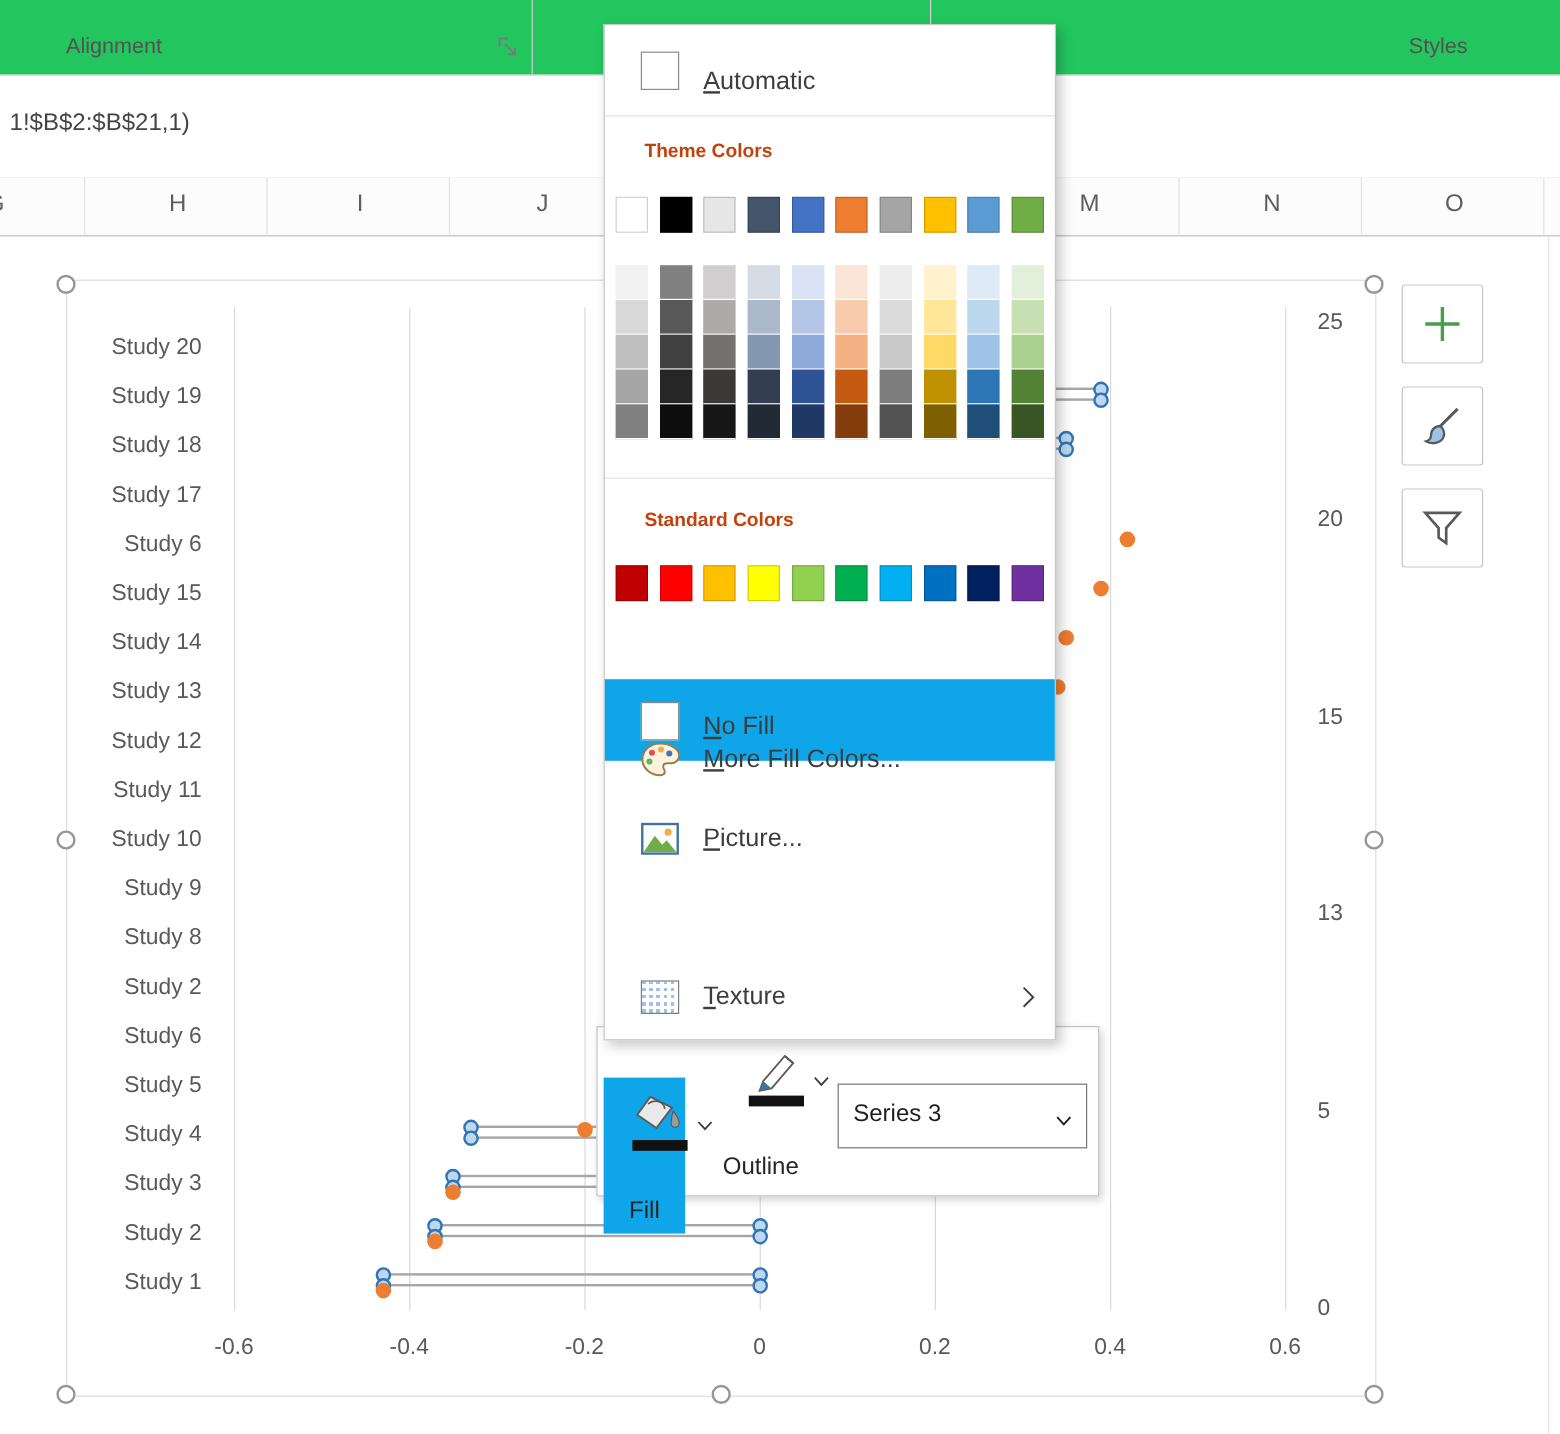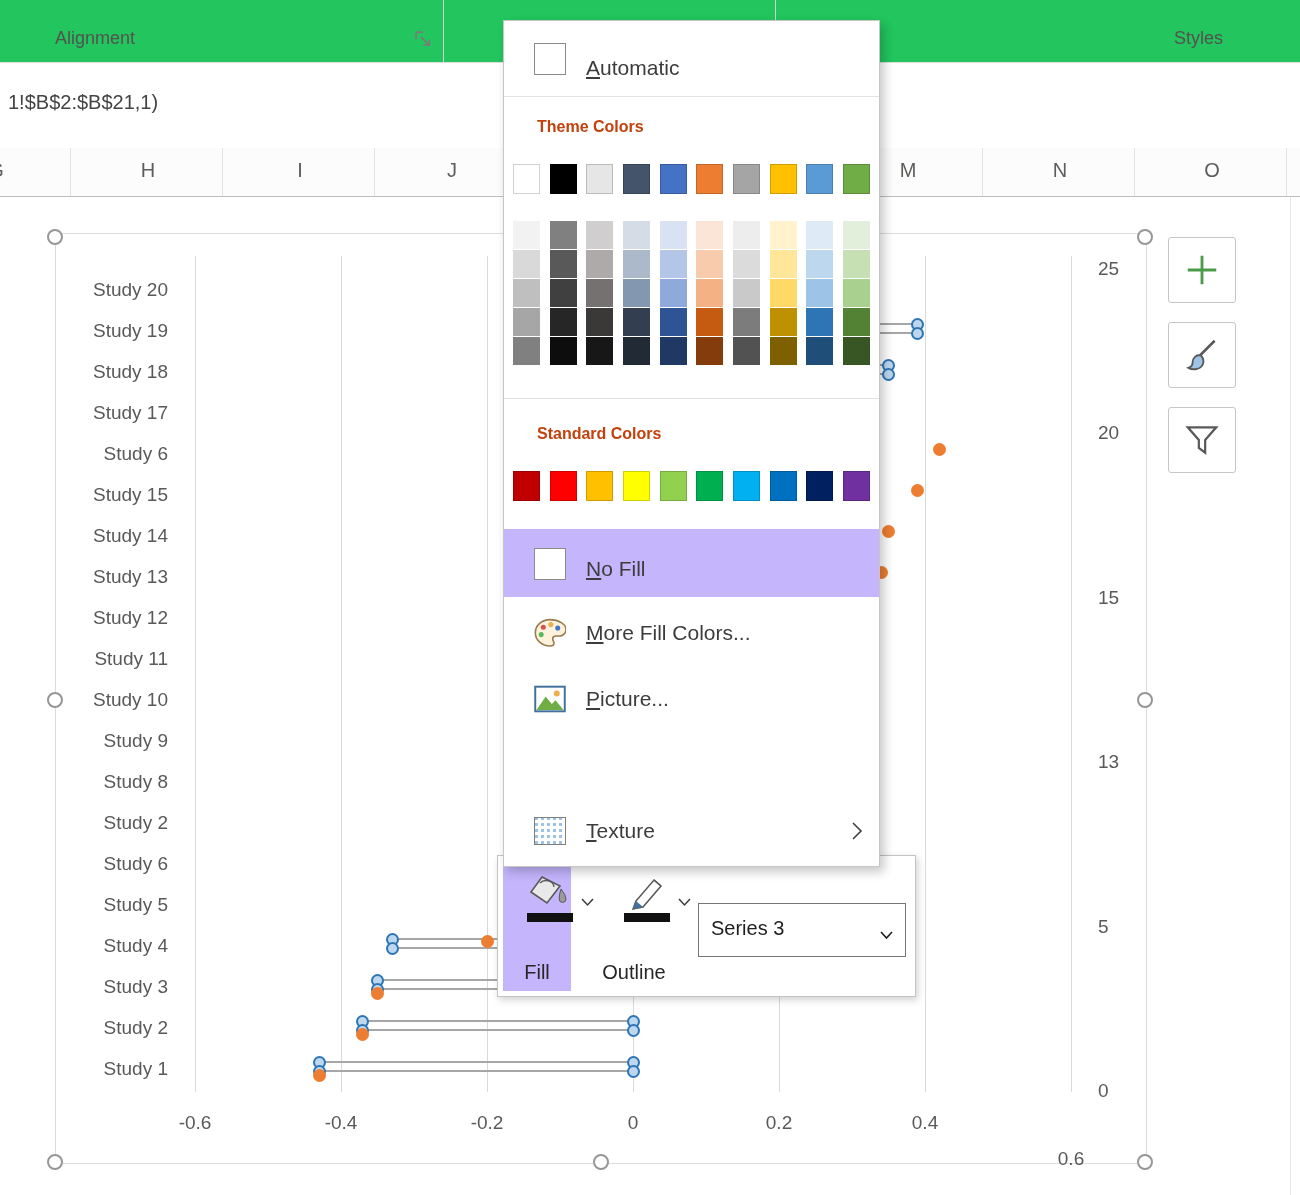--- a/index.html
+++ b/index.html
@@ -59,21 +59,21 @@
   .fill-menu{position:absolute;left:503px;top:20px;width:375px;height:845px;background:#fff;
              border:1px solid #c8c6c4;box-shadow:4px 5px 10px rgba(0,0,0,.22);z-index:7;}
   .menu-sep{position:absolute;left:0;width:100%;height:1px;background:#e3e3e3;}
   .menu-header{position:absolute;left:33px;font-size:16px;font-weight:bold;color:#c2410c;}
   .mi{position:absolute;left:0;width:100%;cursor:pointer;}
   .mi .mi-swatch{position:absolute;left:30px;width:30px;height:30px;background:#fff;border:1px solid #8a8a8a;}
   .mi .mi-label{position:absolute;left:82px;font-size:21px;color:#3c3c3c;}
   .accel{text-decoration:underline;}
   .mi-icon{position:absolute;left:28px;top:14px;width:36px;height:36px;display:flex;align-items:center;justify-content:center;}
   .mi-chevron{position:absolute;right:16px;top:22px;}
-  .highlighted{background:#c4b5fd;}
+  .highlighted{background:#0ea5e9;margin-top:37px;}
   .swatch-row{position:absolute;left:9px;width:357px;display:flex;justify-content:space-between;}
   .swatch{width:27px;height:30px;box-sizing:border-box;border:1px solid rgba(0,0,0,.18);cursor:pointer;}
   .variant-col{width:27px;}
   .vcell{width:27px;height:29px;box-sizing:border-box;border-bottom:1px solid #fff;cursor:pointer;}
   .grad-icon{width:30px;height:26px;border:1px solid #7f7f7f;background:linear-gradient(135deg,#ffffff 0%,#595959 100%);}
   .tex-icon{width:30px;height:26px;border:1px solid #7f7f7f;
             background-image:repeating-linear-gradient(0deg,#9dc3e6 0 3px,#fff 3px 6px),
                              repeating-linear-gradient(90deg,#9dc3e6 0 3px,#fff 3px 6px);
             background-blend-mode:lighten;}
 </style>
@@ -125,21 +125,21 @@
       <div class="x-tick" style="left: 341px;">-0.4</div>
       <div class="vgrid" style="left: 486.5px;"></div>
       <div class="x-tick" style="left: 487px;">-0.2</div>
       <div class="vgrid" style="left: 632.5px;"></div>
       <div class="x-tick" style="left: 633px;">0</div>
       <div class="vgrid" style="left: 778.5px;"></div>
       <div class="x-tick" style="left: 779px;">0.2</div>
       <div class="vgrid" style="left: 924.5px;"></div>
       <div class="x-tick" style="left: 925px;">0.4</div>
       <div class="vgrid" style="left: 1070.5px;"></div>
-      <div class="x-tick" style="left: 1071px; margin-top: 36px;">0.6</div>
+      <div class="x-tick" style="left: 1071px;">0.6</div>
       <div class="r-tick" style="top: 1080px;">0</div>
       <div class="r-tick" style="top: 915.6px;">5</div>
       <div class="r-tick" style="top: 751.2px;">13</div>
       <div class="r-tick" style="top: 586.8px;">15</div>
       <div class="r-tick" style="top: 422.4px;">20</div>
       <div class="r-tick" style="top: 258px;">25</div>
       <div class="cat-label" style="top: 1058px;">Study 1</div>
       <div class="cat-label" style="top: 1017px;">Study 2</div>
       <div class="cat-label" style="top: 976px;">Study 3</div>
       <div class="cat-label" style="top: 935px;">Study 4</div>

